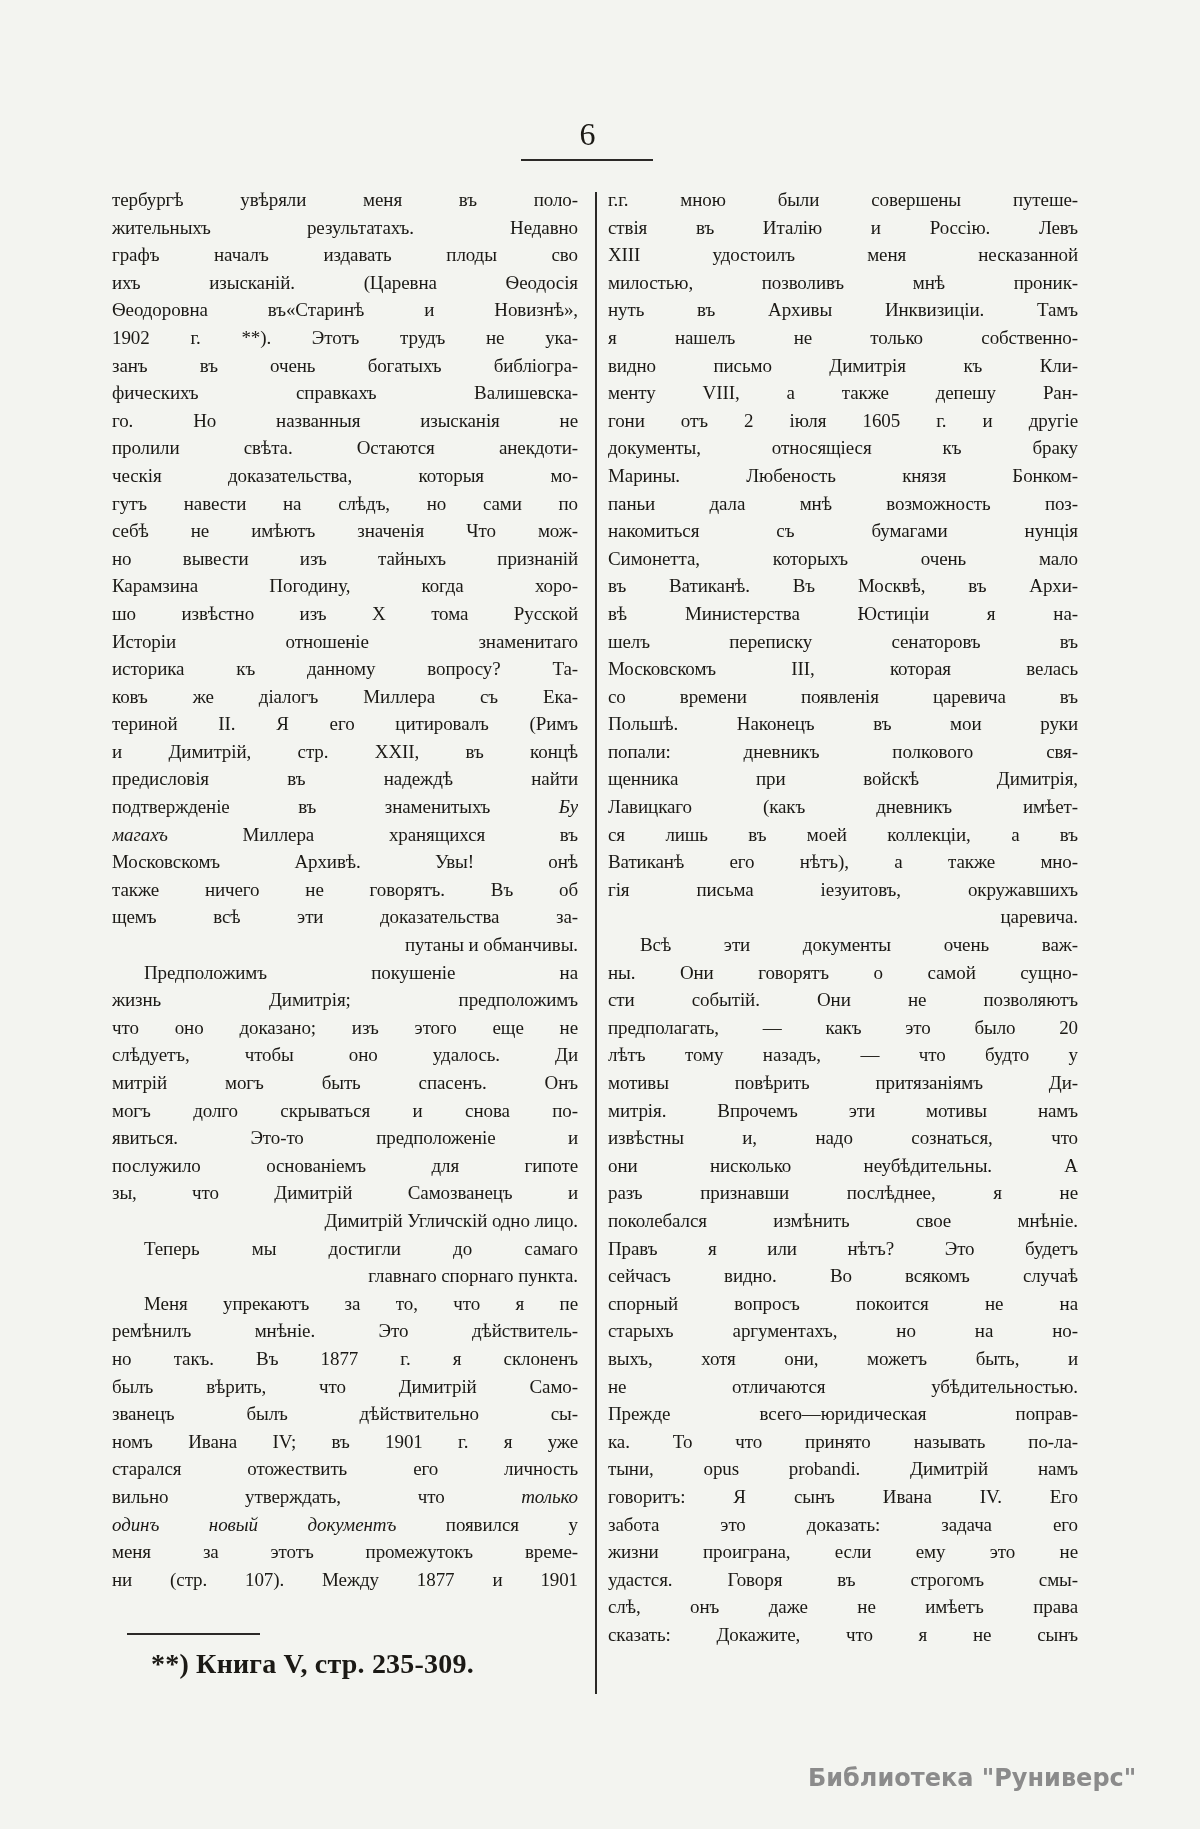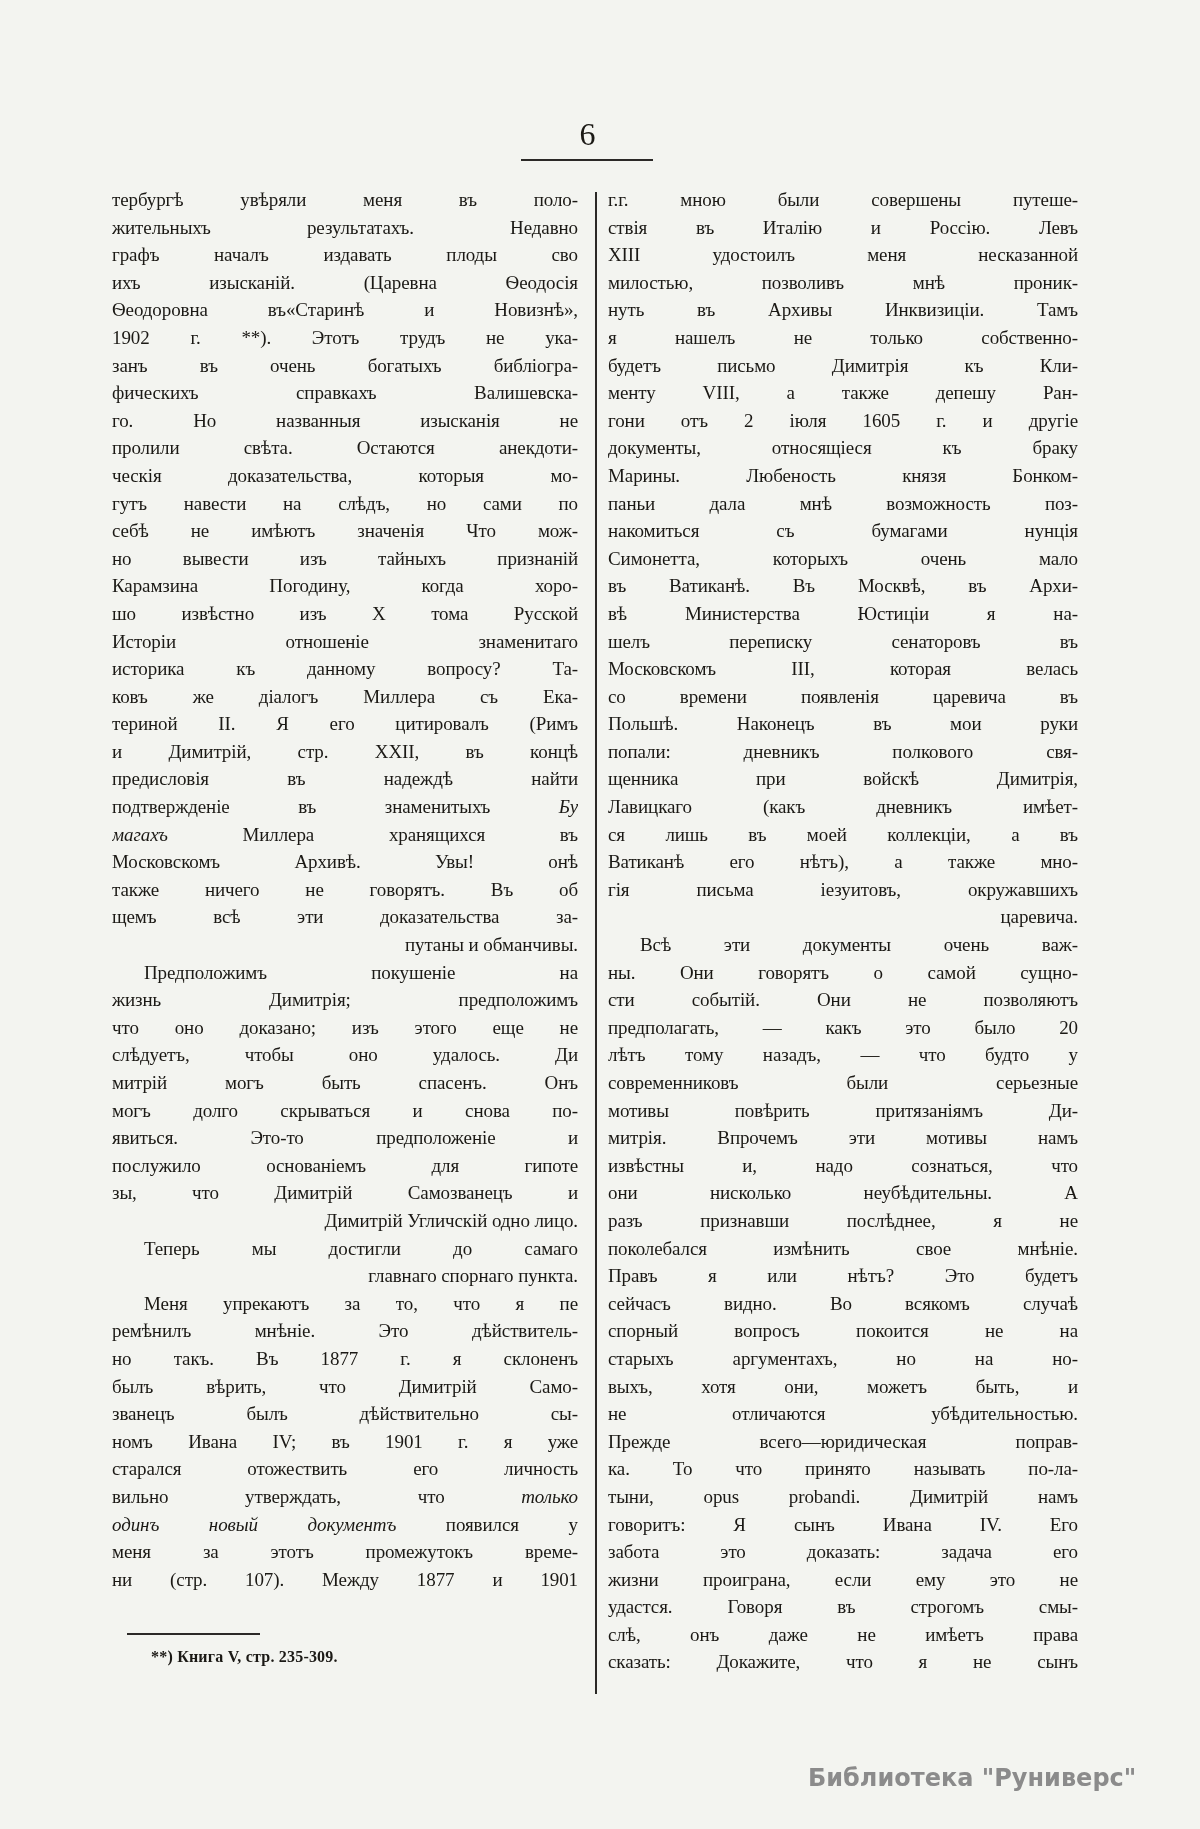--- a/index.html
+++ b/index.html
@@ -38,21 +38,21 @@
   .line.end{text-align:right;}
   .line.end::after{content:none;}
   .line.indent{text-indent:32px;}
   .it{font-style:italic;}
   .footnote-rule{
     position:absolute;left:127px;top:1633px;width:133px;height:2px;
     background:#2b2927;
   }
   .footnote{
     position:absolute;left:151px;top:1648px;
-    font-size:16px;font-weight:bold;letter-spacing:0.2px;
+    font-size:28px;font-weight:bold;letter-spacing:0.2px;
   }
   .watermark{
     position:absolute;left:808px;top:1764px;
     font-family:"DejaVu Sans", sans-serif;
     font-size:24px;font-weight:bold;
     color:#8b8b8b;
   }
 </style>
 </head>
 <body>
@@ -115,21 +115,21 @@
       <div class="line">меня за этотъ промежутокъ време-</div>
       <div class="line">ни (стр. 107). Между 1877 и 1901</div>
     </div>
   <div class="col col-right">
       <div class="line">г.г. мною были совершены путеше-</div>
       <div class="line">ствія въ Италію и Россію. Левъ</div>
       <div class="line">XIII удостоилъ меня несказанной</div>
       <div class="line">милостью, позволивъ мнѣ проник-</div>
       <div class="line">нуть въ Архивы Инквизиціи. Тамъ</div>
       <div class="line">я нашелъ не только собственно-</div>
-      <div class="line">будетъ письмо Димитрія къ Кли-</div>
+      <div class="line">видно письмо Димитрія къ Кли-</div>
       <div class="line">менту VIII, а также депешу Ран-</div>
       <div class="line">гони отъ 2 іюля 1605 г. и другіе</div>
       <div class="line">документы, относящіеся къ браку</div>
       <div class="line">Марины. Любеность князя Бонком-</div>
       <div class="line">паньи дала мнѣ возможность поз-</div>
       <div class="line">накомиться съ бумагами нунція</div>
       <div class="line">Симонетта, которыхъ очень мало</div>
       <div class="line">въ Ватиканѣ. Въ Москвѣ, въ Архи-</div>
       <div class="line">вѣ Министерства Юстиціи я на-</div>
       <div class="line">шелъ переписку сенаторовъ въ</div>
@@ -141,21 +141,20 @@
       <div class="line">Лавицкаго (какъ дневникъ имѣет-</div>
       <div class="line">ся лишь въ моей коллекціи, а въ</div>
       <div class="line">Ватиканѣ его нѣтъ), а также мно-</div>
       <div class="line">гія письма іезуитовъ, окружавшихъ</div>
       <div class="line end">царевича.</div>
       <div class="line indent">Всѣ эти документы очень важ-</div>
       <div class="line">ны. Они говорятъ о самой сущно-</div>
       <div class="line">сти событій. Они не позволяютъ</div>
       <div class="line">предполагать, — какъ это было 20</div>
       <div class="line">лѣтъ тому назадъ, — что будто у</div>
-      <div class="line">современниковъ были серьезные</div>
       <div class="line">мотивы повѣрить притязаніямъ Ди-</div>
       <div class="line">митрія. Впрочемъ эти мотивы намъ</div>
       <div class="line">извѣстны и, надо сознаться, что</div>
       <div class="line">они нисколько неубѣдительны. А</div>
       <div class="line">разъ признавши послѣднее, я не</div>
       <div class="line">поколебался измѣнить свое мнѣніе.</div>
       <div class="line">Правъ я или нѣтъ? Это будетъ</div>
       <div class="line">сейчасъ видно. Во всякомъ случаѣ</div>
       <div class="line">спорный вопросъ покоится не на</div>
       <div class="line">старыхъ аргументахъ, но на но-</div>

